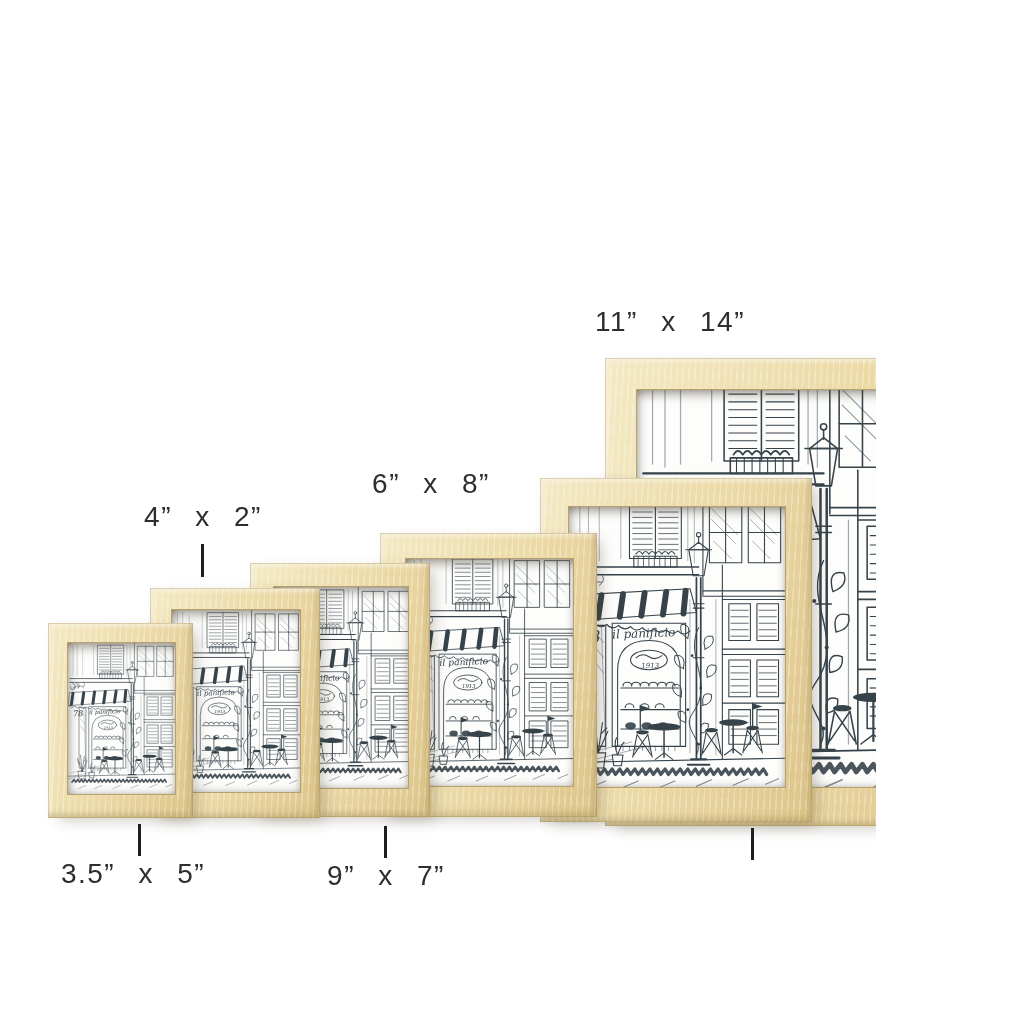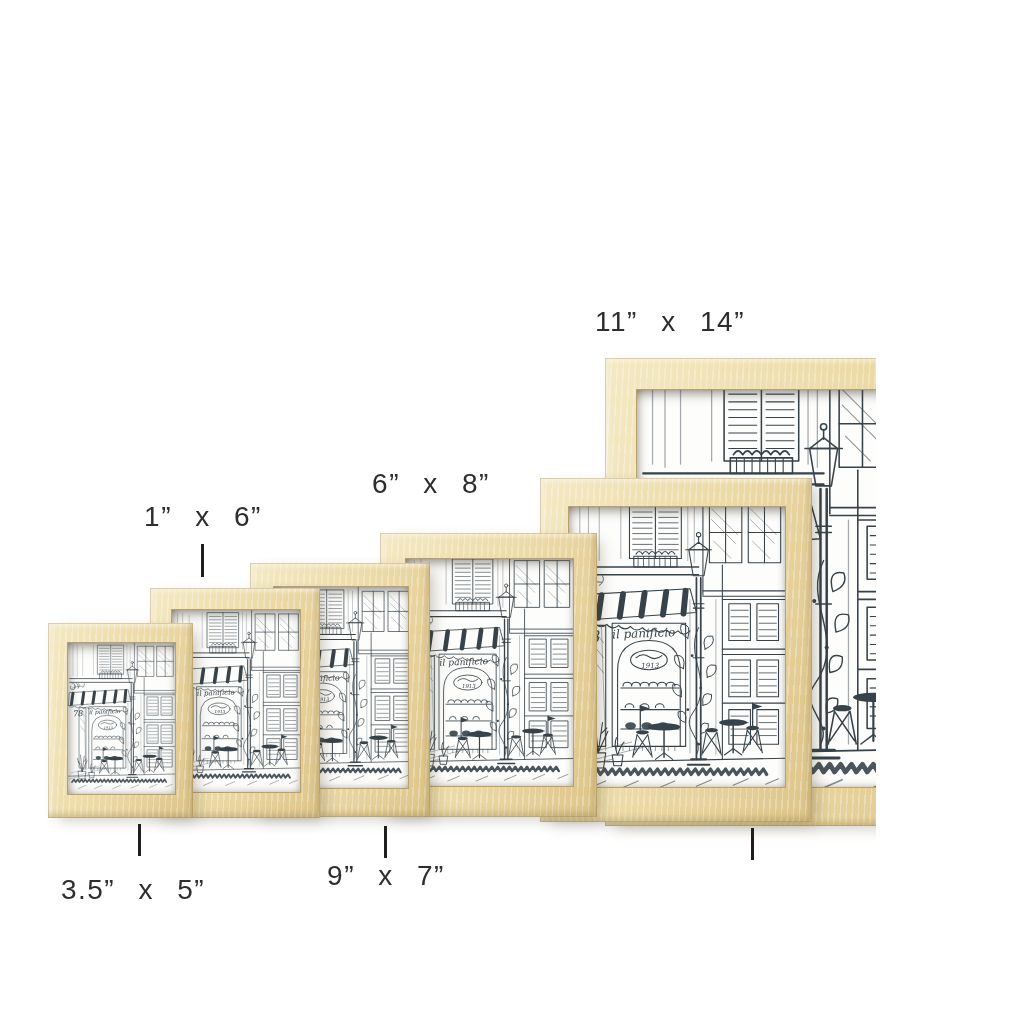--- a/index.html
+++ b/index.html
@@ -34,21 +34,21 @@
   .f3{left:250px;top:563px;width:180px;height:254px;z-index:40;padding:23px 23px 30px 23px;}
   .f4{left:380px;top:533px;width:217px;height:284px;z-index:30;padding:25px 25px 32px 25px;}
   .f5{left:540px;top:478px;width:272px;height:344px;z-index:20;padding:28px 28px 36px 28px;}
   .f6{left:605px;top:358px;width:373px;height:468px;z-index:10;padding:31px 31px 40px 31px;}
   
   .size-label{
     position:absolute;transform:translateX(-50%);
     font-size:28px;color:#2e2e2e;letter-spacing:1.5px;word-spacing:14px;
     white-space:nowrap;z-index:80;
   }
-  .lab-35x5{left:133px;top:858px;margin-top:16px;}
+  .lab-35x5{left:133px;top:858px;}
   .lab-4x6 {left:203px;top:501px;}
   .lab-5x7 {left:386px;top:860px;}
   .lab-6x8 {left:431px;top:468px;}
   .lab-8x10{left:759px;top:862px;}
   .lab-11x14{left:670px;top:306px;}
   .tick{position:absolute;width:3px;background:#1e1e1e;z-index:80;}
   .tick-35x5{left:138px;top:824px;height:32px;}
   .tick-4x6 {left:201px;top:544px;height:33px;}
   .tick-5x7 {left:384px;top:826px;height:32px;}
   .tick-8x10{left:751px;top:828px;height:32px;}
@@ -242,21 +242,21 @@
   <div class="frame f1">
     <div class="art">
       <svg>
           <use href="#cafe-scene" width="100%" height="100%"></use>
         </svg>
     </div>
   </div>
 
   <div class="size-label lab-11x14">11” x 14”</div>
   <div class="size-label lab-6x8">6” x 8”</div>
-  <div class="size-label lab-4x6">1” x 6”</div>
+  <div class="size-label lab-4x6">4” x 2”</div>
   <div class="size-label lab-35x5">3.5” x 5”</div>
   <div class="size-label lab-5x7">9” x 7”</div>
 
   <div class="tick tick-4x6"></div>
   <div class="tick tick-35x5"></div>
   <div class="tick tick-5x7"></div>
   <div class="tick tick-8x10"></div>
 
 </div>
 

